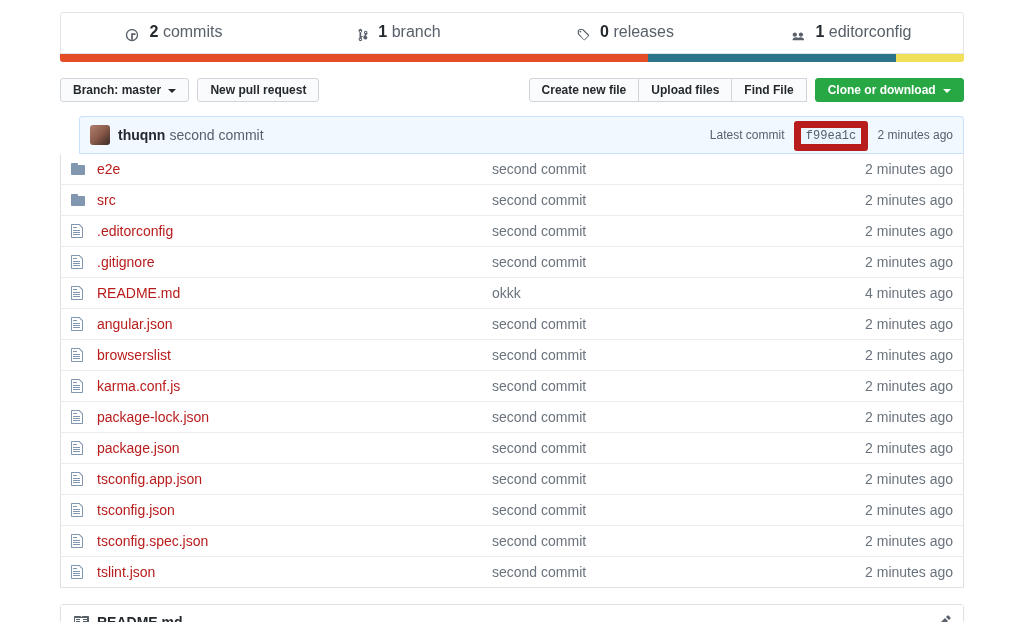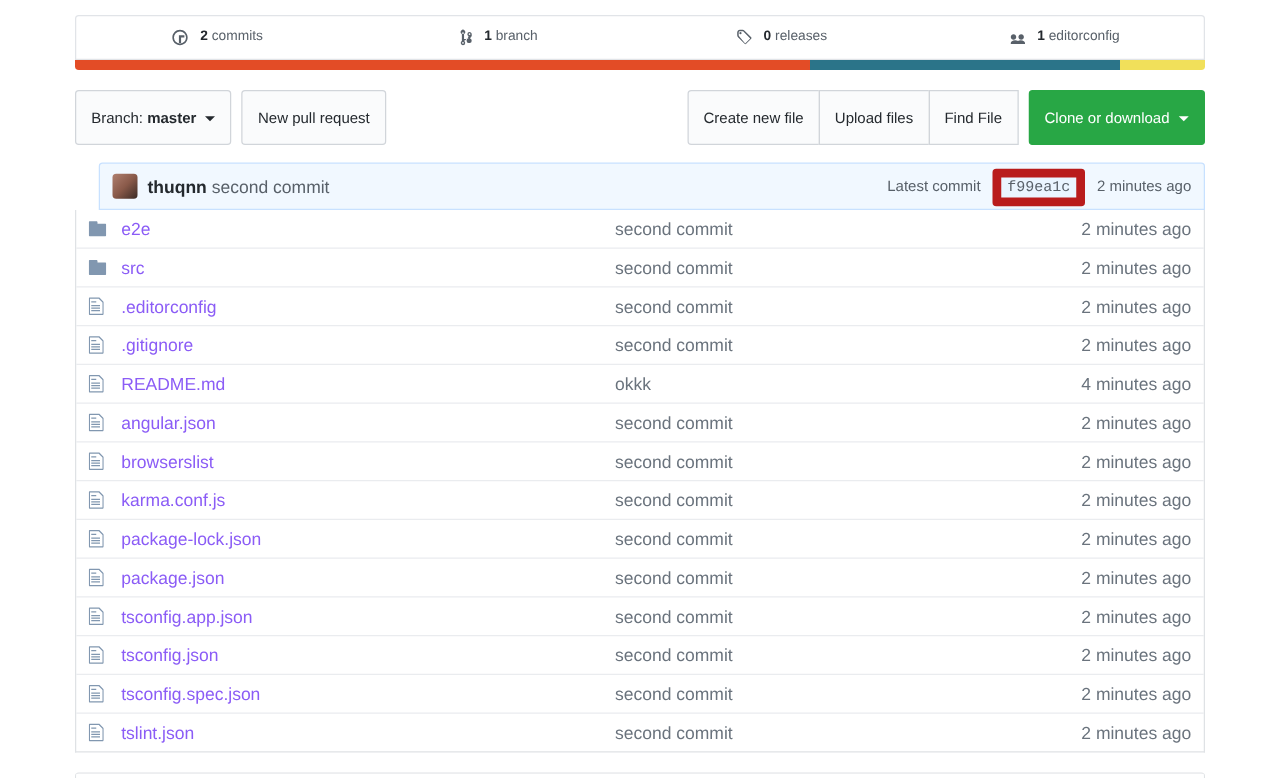--- a/index.html
+++ b/index.html
@@ -14,21 +14,21 @@
   .stats-bar {
     display: flex;
     border: 1px solid #e1e4e8;
     border-radius: 3px 3px 0 0;
   }
   .stats-item {
     flex: 1;
     text-align: center;
     padding: 10px 0;
     color: #586069;
-    font-size: 11px;
+    font-size: 16px;
     cursor: pointer;
   }
   .stats-item b { color: #24292e; font-weight: 600; }
   .stats-item .ic {
     display: inline-block;
     vertical-align: -2px;
     margin-right: 6px;
   }
   .lang-bar {
     display: flex;
@@ -42,23 +42,23 @@
   .lang-blue { background: #2b7489; flex: 0 0 27.5%; }
   .lang-yellow { background: #f1e05a; flex: 0 0 7.5%; }
 
   .toolbar {
     display: flex;
     align-items: center;
     margin-bottom: 14px;
   }
   .btn {
     display: inline-block;
-    padding: 11px 12px;
+    padding: 1px 12px;
     font-size: 12px;
-    font-weight: 400;
+    font-weight: 700;
     color: #24292e;
     background: #fafbfc;
     border: 1px solid #d1d5da;
     border-radius: 3px;
     cursor: pointer;
     line-height: 20px;
   }
   .btn + .btn.noml { margin-left: -1px; border-radius: 0; }
   .btn.leftgrp { border-radius: 3px 0 0 3px; }
   .btn.rightgrp { border-radius: 0 3px 3px 0; }
@@ -116,21 +116,21 @@
   }
   .file-row {
     display: flex;
     align-items: center;
     padding: 7px 10px;
     border-top: 1px solid #eaecef;
     font-size: 14px;
   }
   .file-row:first-child { border-top: none; }
   .file-icon { width: 16px; margin-right: 10px; flex-shrink: 0; }
-  .file-name { color: #8b5cf6; width: 395px; cursor: pointer; }
+  .file-name { color: #b91c1c; width: 395px; cursor: pointer; }
   .file-msg { color: #6a737d; flex: 1; }
   .file-time { color: #6a737d; text-align: right; }
 
   .readme-box {
     margin-top: 16px;
     border: 1px solid #dfe2e5;
     border-radius: 3px;
   }
   .readme-head {
     display: flex;

